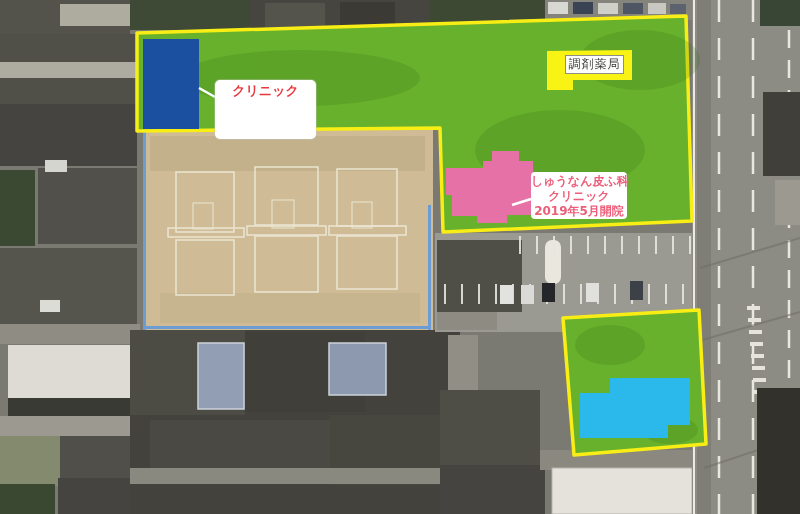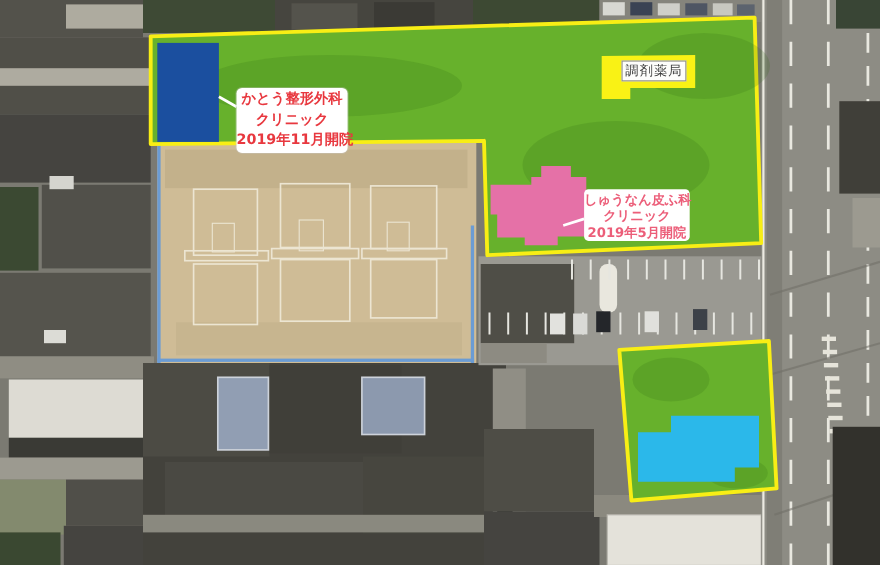--- a/index.html
+++ b/index.html
@@ -185,23 +185,21 @@
     <ellipse cx="670" cy="430" rx="28" ry="14"></ellipse>
   </g>
 
   <polygon points="610,378 690,378 690,425 668,425 668,438 580,438 580,393 610,393" fill="#2bb8ea"></polygon>
 
   <path d="M215,97 L199,88" stroke="#ffffff" stroke-width="2.5" fill="none"></path>
   <path d="M531,199 L512,205" stroke="#ffffff" stroke-width="2.5" fill="none"></path>
 </svg>
 
   <div class="map-label lbl-kato">
-    <div>かとう整形外科</div>
     <div>クリニック</div>
-    <div>2019年11月開院</div>
   </div>
 
   <div class="map-label lbl-pharmacy">調剤薬局</div>
 
   <div class="map-label lbl-derm">
     <div>しゅうなん皮ふ科</div>
     <div>クリニック</div>
     <div>2019年5月開院</div>
   </div>
 

